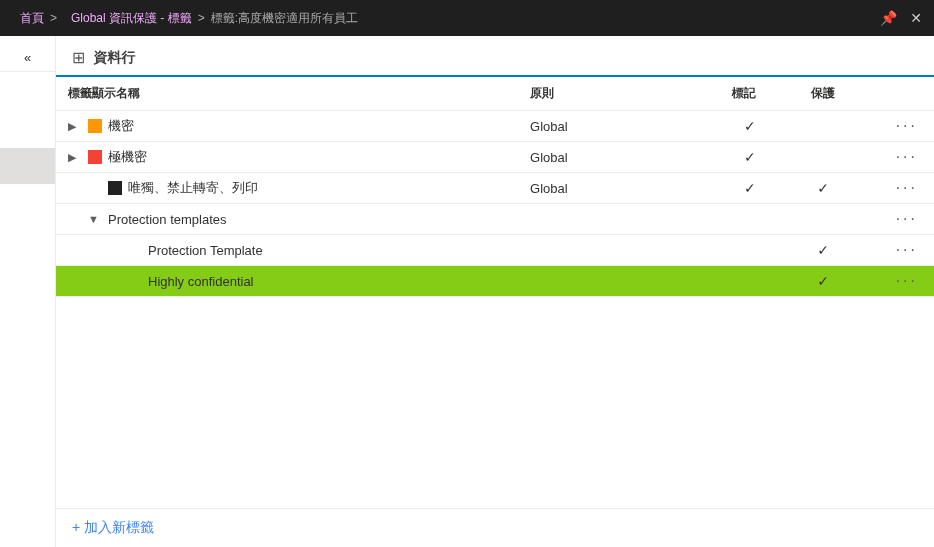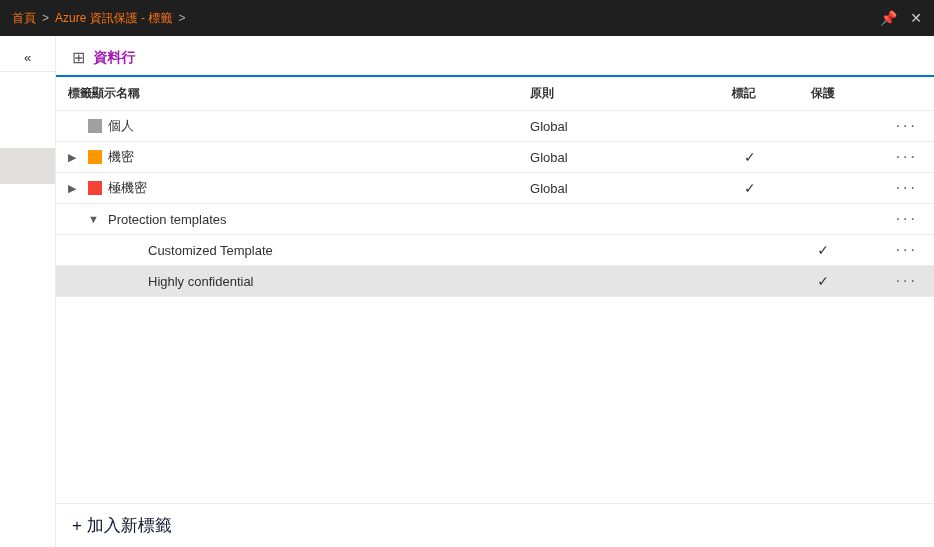--- a/index.html
+++ b/index.html
@@ -3,76 +3,77 @@
   <meta charset="utf-8">
   <style>
     * { box-sizing: border-box; margin: 0; padding: 0; }
     body { font-family: 'Segoe UI', sans-serif; font-size: 13px; background: #f3f2f1; color: #323130; }
 
     .app-container { width: 934px; height: 547px; display: flex; flex-direction: column; background: #fff; overflow: hidden; }
 
     
     .top-bar { background: #1f1f1f; color: #fff; height: 36px; display: flex; align-items: center; padding: 0 12px; justify-content: space-between; }
     .breadcrumb { display: flex; align-items: center; gap: 6px; font-size: 12px; color: #ccc; }
-    .breadcrumb a { color: #f97316; text-decoration: none; }
+    .breadcrumb a { color: #f0abfc; text-decoration: none; margin-left: 8px; }
     .breadcrumb span { color: #aaa; }
     .top-bar-actions { display: flex; align-items: center; gap: 12px; }
     .top-bar-icon { cursor: pointer; color: #ccc; font-size: 14px; }
 
     
     .main-layout { display: flex; flex: 1; overflow: hidden; }
 
     
     .sidebar { width: 56px; background: #fff; border-right: 1px solid #edebe9; display: flex; flex-direction: column; align-items: center; padding-top: 8px; }
     .sidebar-item { width: 100%; height: 36px; display: flex; align-items: center; justify-content: center; cursor: pointer; }
     .sidebar-item.active { background: #e1dfdd; }
     .sidebar-collapse { width: 100%; height: 28px; display: flex; align-items: center; justify-content: center; cursor: pointer; border-bottom: 1px solid #edebe9; margin-bottom: 4px; }
 
     
     .content { flex: 1; display: flex; flex-direction: column; overflow: hidden; background: #fff; }
 
     
     .panel-header { padding: 12px 16px 8px 16px; border-bottom: 2px solid #0078d4; display: flex; align-items: center; gap: 8px; }
     .panel-header-icon { color: #605e5c; font-size: 16px; }
-    .panel-title { font-size: 14px; font-weight: 600; color: #a21caf; }
+    .panel-title { font-size: 14px; font-weight: 600; color: #404040; }
 
     
     .table-container { flex: 1; overflow-y: auto; }
     table { width: 100%; border-collapse: collapse; }
     thead tr { background: #fff; }
     th { padding: 8px 12px; text-align: left; font-size: 12px; font-weight: 600; color: #323130; border-bottom: 1px solid #edebe9; white-space: nowrap; }
     td { padding: 6px 12px; font-size: 13px; border-bottom: 1px solid #edebe9; vertical-align: middle; }
-    tr.row-highlight { background: #e5e5e5; }
+    tr.row-highlight { background: #84cc16; }
 
     .col-label { width: 50%; }
     .col-policy { width: 15%; }
     .col-tag { width: 12%; text-align: right; }
     .col-protection { width: 12%; text-align: center; }
     .col-actions { width: 6%; text-align: center; }
 
     .color-swatch { width: 14px; height: 14px; display: inline-block; margin-right: 6px; vertical-align: middle; flex-shrink: 0; }
     .label-cell { display: flex; align-items: center; }
     .expand-icon { width: 16px; margin-right: 4px; color: #605e5c; font-size: 11px; flex-shrink: 0; }
 
     .check-icon { color: #323130; font-size: 14px; }
     .more-icon { color: #605e5c; cursor: pointer; font-size: 16px; letter-spacing: 2px; }
 
-    .add-label-link { padding: 10px 16px; color: #0f172a; cursor: pointer; font-size: 17px; display: flex; align-items: center; gap: 4px; border-top: 1px solid #edebe9; }
+    .add-label-link { padding: 10px 16px; color: #3b82f6; cursor: pointer; font-size: 14px; display: flex; align-items: center; gap: 4px; border-top: 1px solid #edebe9; }
   </style>
 </head>
 <body>
 
 <div class="app-container">
 
   <div class="top-bar">
     <div class="breadcrumb">
       <a href="#">首頁</a>
       <span>&gt;</span>
-      <a href="#">Azure 資訊保護 - 標籤</a>
+      <a href="#">Global 資訊保護 - 標籤</a>
       <span>&gt;</span>
+      <span>標籤:高度機密適用所有員工</span>
     </div>
     <div class="top-bar-actions">
       <span class="top-bar-icon">📌</span>
       <span class="top-bar-icon">✕</span>
     </div>
   </div>
 
   <div class="main-layout">
 
     <div class="sidebar">
@@ -97,34 +98,20 @@
           <thead>
             <tr>
               <th class="col-label">標籤顯示名稱</th>
               <th class="col-policy">原則</th>
               <th class="col-tag">標記</th>
               <th class="col-protection">保護</th>
               <th class="col-actions"></th>
             </tr>
           </thead>
           <tbody id="table-body">
-          <tr>
-                <td class="col-label">
-                  <div class="label-cell">
-                    <span style="width: 0px; display: inline-block; flex-shrink: 0;"></span>
-                    <span class="expand-icon"></span>
-                    <span class="color-swatch" style="background-color: rgb(160, 160, 160);"></span>
-                    <span>個人</span>
-                  </div>
-                </td>
-                <td class="col-policy">Global</td>
-                <td class="col-tag"></td>
-                <td class="col-protection"></td>
-                <td class="col-actions"><span class="more-icon">···</span></td>
-              </tr>
               <tr>
                 <td class="col-label">
                   <div class="label-cell">
                     <span style="width: 0px; display: inline-block; flex-shrink: 0;"></span>
                     <span class="expand-icon">▶</span>
                     <span class="color-swatch" style="background-color: rgb(255, 152, 0);"></span>
                     <span>機密</span>
                   </div>
                 </td>
                 <td class="col-policy">Global</td>
@@ -143,36 +130,50 @@
                 </td>
                 <td class="col-policy">Global</td>
                 <td class="col-tag"><span class="check-icon">✓</span></td>
                 <td class="col-protection"></td>
                 <td class="col-actions"><span class="more-icon">···</span></td>
               </tr>
               <tr>
                 <td class="col-label">
                   <div class="label-cell">
                     <span style="width: 20px; display: inline-block; flex-shrink: 0;"></span>
+                    <span class="expand-icon"></span>
+                    <span class="color-swatch" style="background-color: rgb(33, 33, 33);"></span>
+                    <span>唯獨、禁止轉寄、列印</span>
+                  </div>
+                </td>
+                <td class="col-policy">Global</td>
+                <td class="col-tag"><span class="check-icon">✓</span></td>
+                <td class="col-protection"><span class="check-icon">✓</span></td>
+                <td class="col-actions"><span class="more-icon">···</span></td>
+              </tr>
+              <tr>
+                <td class="col-label">
+                  <div class="label-cell">
+                    <span style="width: 20px; display: inline-block; flex-shrink: 0;"></span>
                     <span class="expand-icon">▼</span>
                     <span>Protection templates</span>
                   </div>
                 </td>
                 <td class="col-policy"></td>
                 <td class="col-tag"></td>
                 <td class="col-protection"></td>
                 <td class="col-actions"><span class="more-icon">···</span></td>
               </tr>
               <tr>
                 <td class="col-label">
                   <div class="label-cell">
                     <span style="width: 40px; display: inline-block; flex-shrink: 0;"></span>
                     <span class="expand-icon"></span>
                     <span style="width: 20px; display: inline-block;"></span>
-                    <span>Customized Template</span>
+                    <span>Protection Template</span>
                   </div>
                 </td>
                 <td class="col-policy"></td>
                 <td class="col-tag"></td>
                 <td class="col-protection"><span class="check-icon">✓</span></td>
                 <td class="col-actions"><span class="more-icon">···</span></td>
               </tr>
               <tr class="row-highlight">
                 <td class="col-label">
                   <div class="label-cell">

